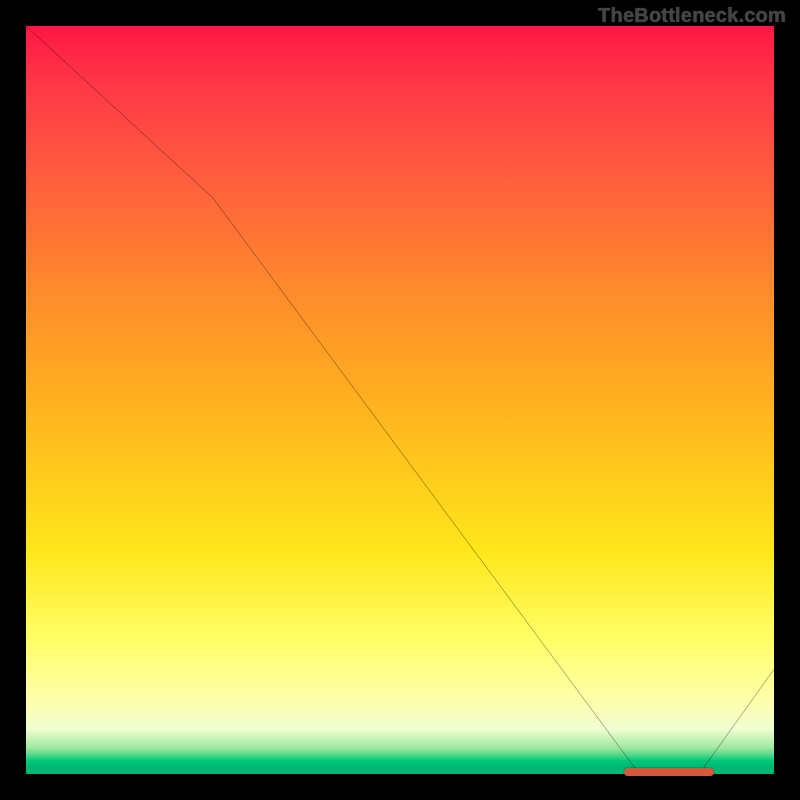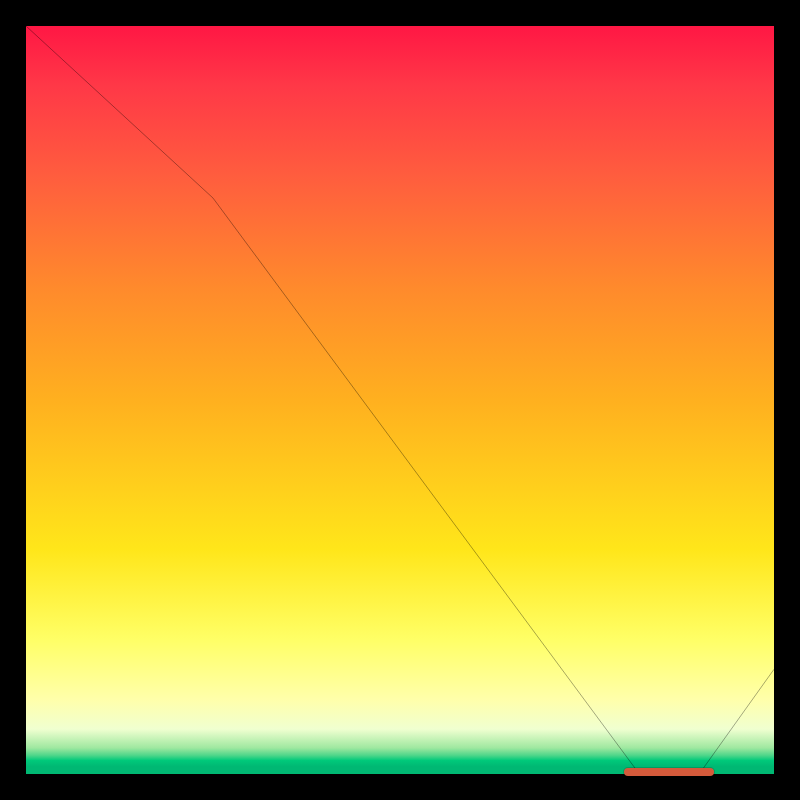--- a/index.html
+++ b/index.html
@@ -69,20 +69,21 @@
     box-shadow: 0 0 0 1px rgba(0,0,0,0.15);
   }
 </style>
 </head>
 <body>
 
 <div class="frame">
 
   <div class="gradient-area"></div>
 
+  <div class="watermark">TheBottleneck.com</div>
 
   <svg class="curve" viewBox="0 0 100 100" preserveAspectRatio="none">
     <path d="M0.00 0.00 L25.00 23.00 L82.00 100.00 L90.00 100.00 L100.00 86.00" fill="none" stroke="#000000" stroke-width="0.35" vector-effect="non-scaling-stroke"></path>
   </svg>
 
   <div class="marker" style="left: 624.4px; width: 89.76px; top: 768px; background: rgb(212, 90, 59);"></div>
 
 </div>
 
 </body></html>

